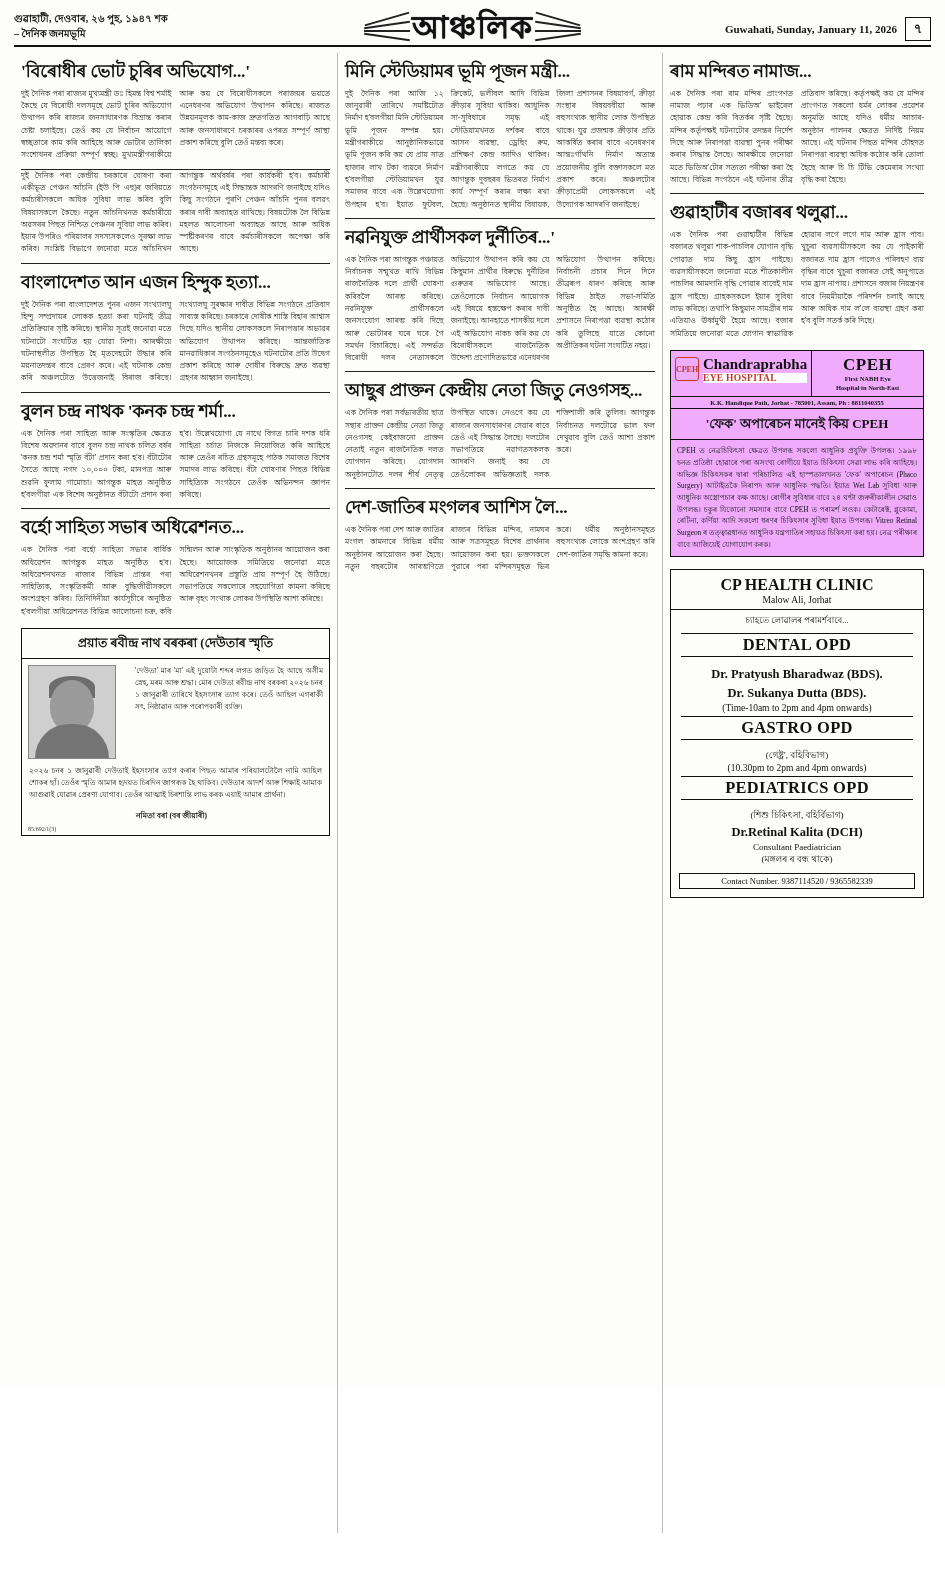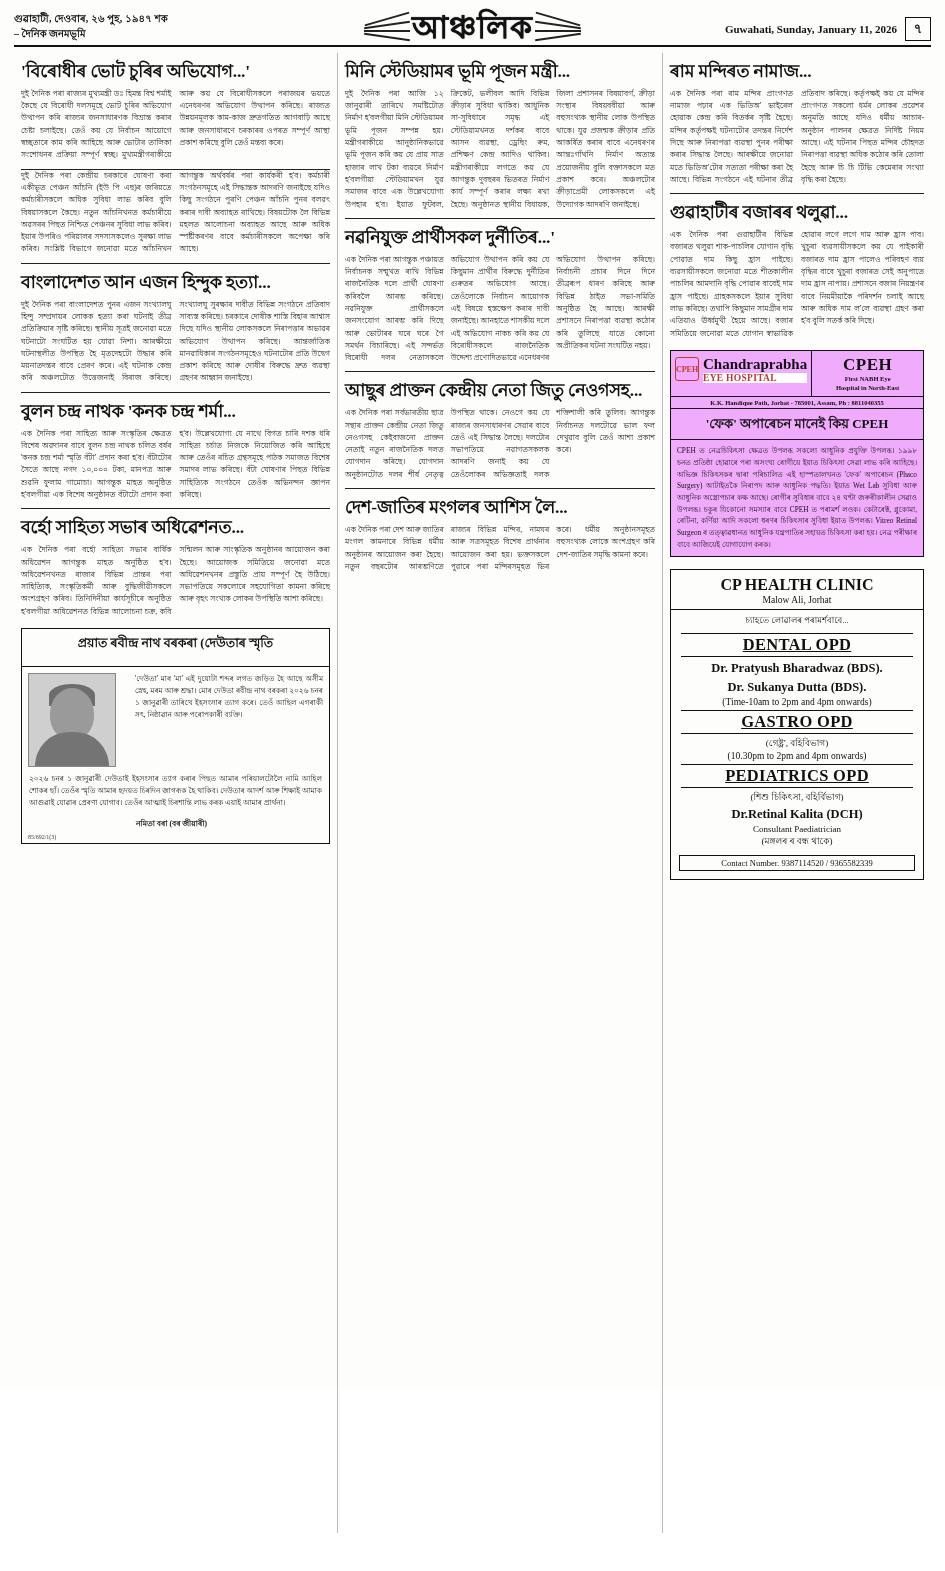--- a/index.html
+++ b/index.html
@@ -146,21 +146,21 @@
   
   .obit {
     border: 1.5px solid #111;
     margin-top: 10px;
     padding: 0;
   }
   .obit-title {
     text-align: center;
     font-size: 12.5px;
     font-weight: bold;
-    padding: 5px 4px 12px 4px;
+    padding: 5px 4px 4px 4px;
     border-bottom: 1px solid #111;
   }
   .obit-inner { display: flex; padding: 6px; gap: 19px; }
   .obit-photo {
     width: 86px;
     height: 92px;
     background: #cfcfcf;
     border: 1px solid #888;
     position: relative;
     overflow: hidden;
@@ -275,25 +275,24 @@
   }
   .clinic-name {
     font-size: 16px; font-weight: bold;
     padding: 6px 2px 1px 2px;
   }
   .clinic-loc { font-size: 9.5px; padding-bottom: 4px; border-bottom: 1px solid #111; }
   .clinic-line { font-size: 8.5px; padding: 4px 2px 2px 2px; }
   .dept {
     font-size: 16.5px; font-weight: bold;
     letter-spacing: .3px;
-    margin: 3px 10px 2px 10px;
+    margin: 3px 10px 8px 10px;
     border-top: 1px solid #111;
     border-bottom: 1px solid #111;
     padding: 1px 0;
-    text-decoration: underline;
   }
   .doc { font-size: 12.5px; font-weight: bold; line-height: 1.5; }
   .time { font-size: 9.5px; }
   .time-as { font-size: 9px; }
   .contact {
     font-size: 8.5px; font-weight: normal;
     border: 1px solid #111;
     margin: 6px 8px 3px 8px;
     padding: 2px 0;
   }

